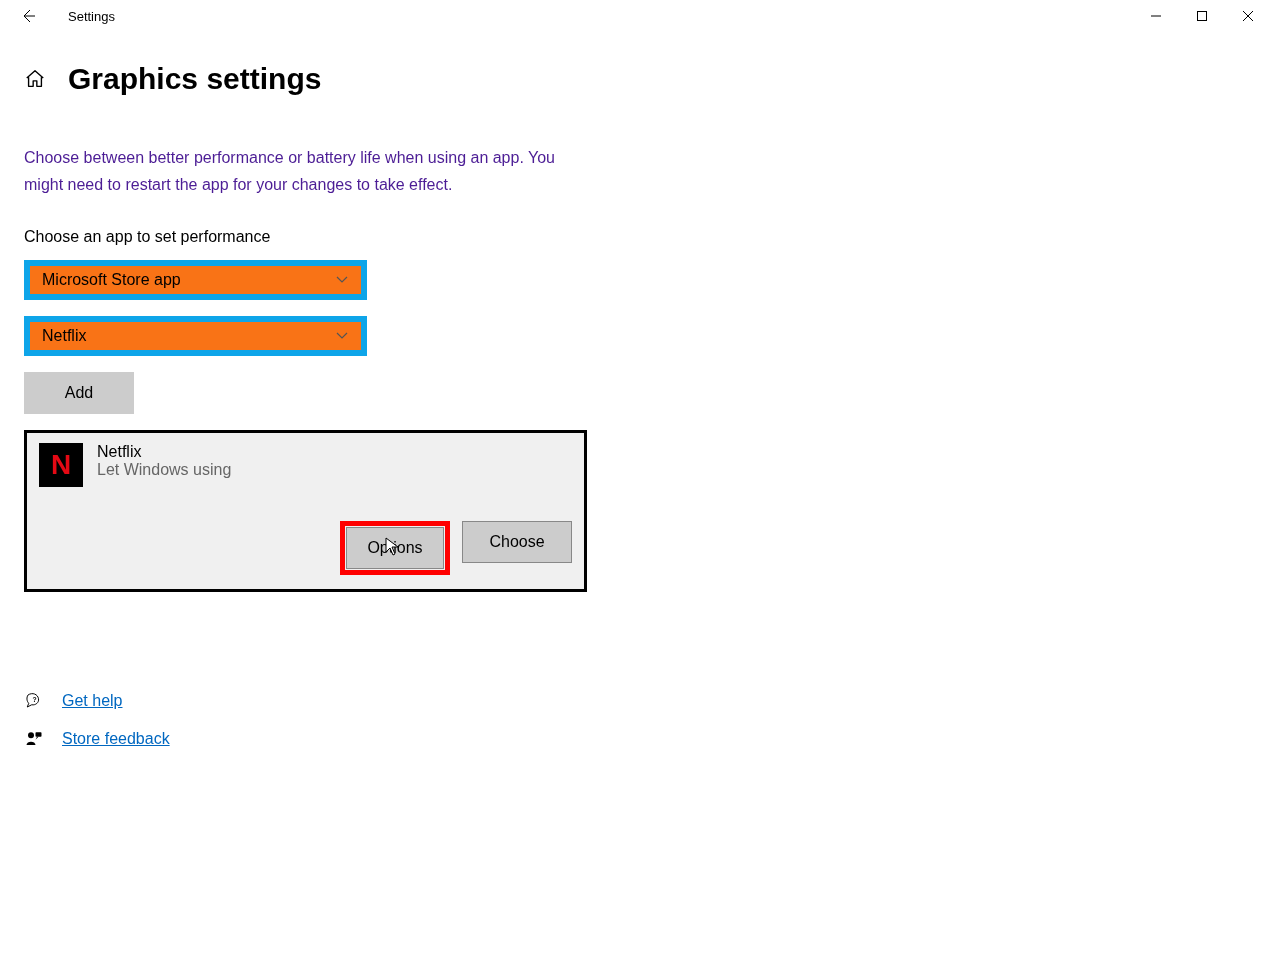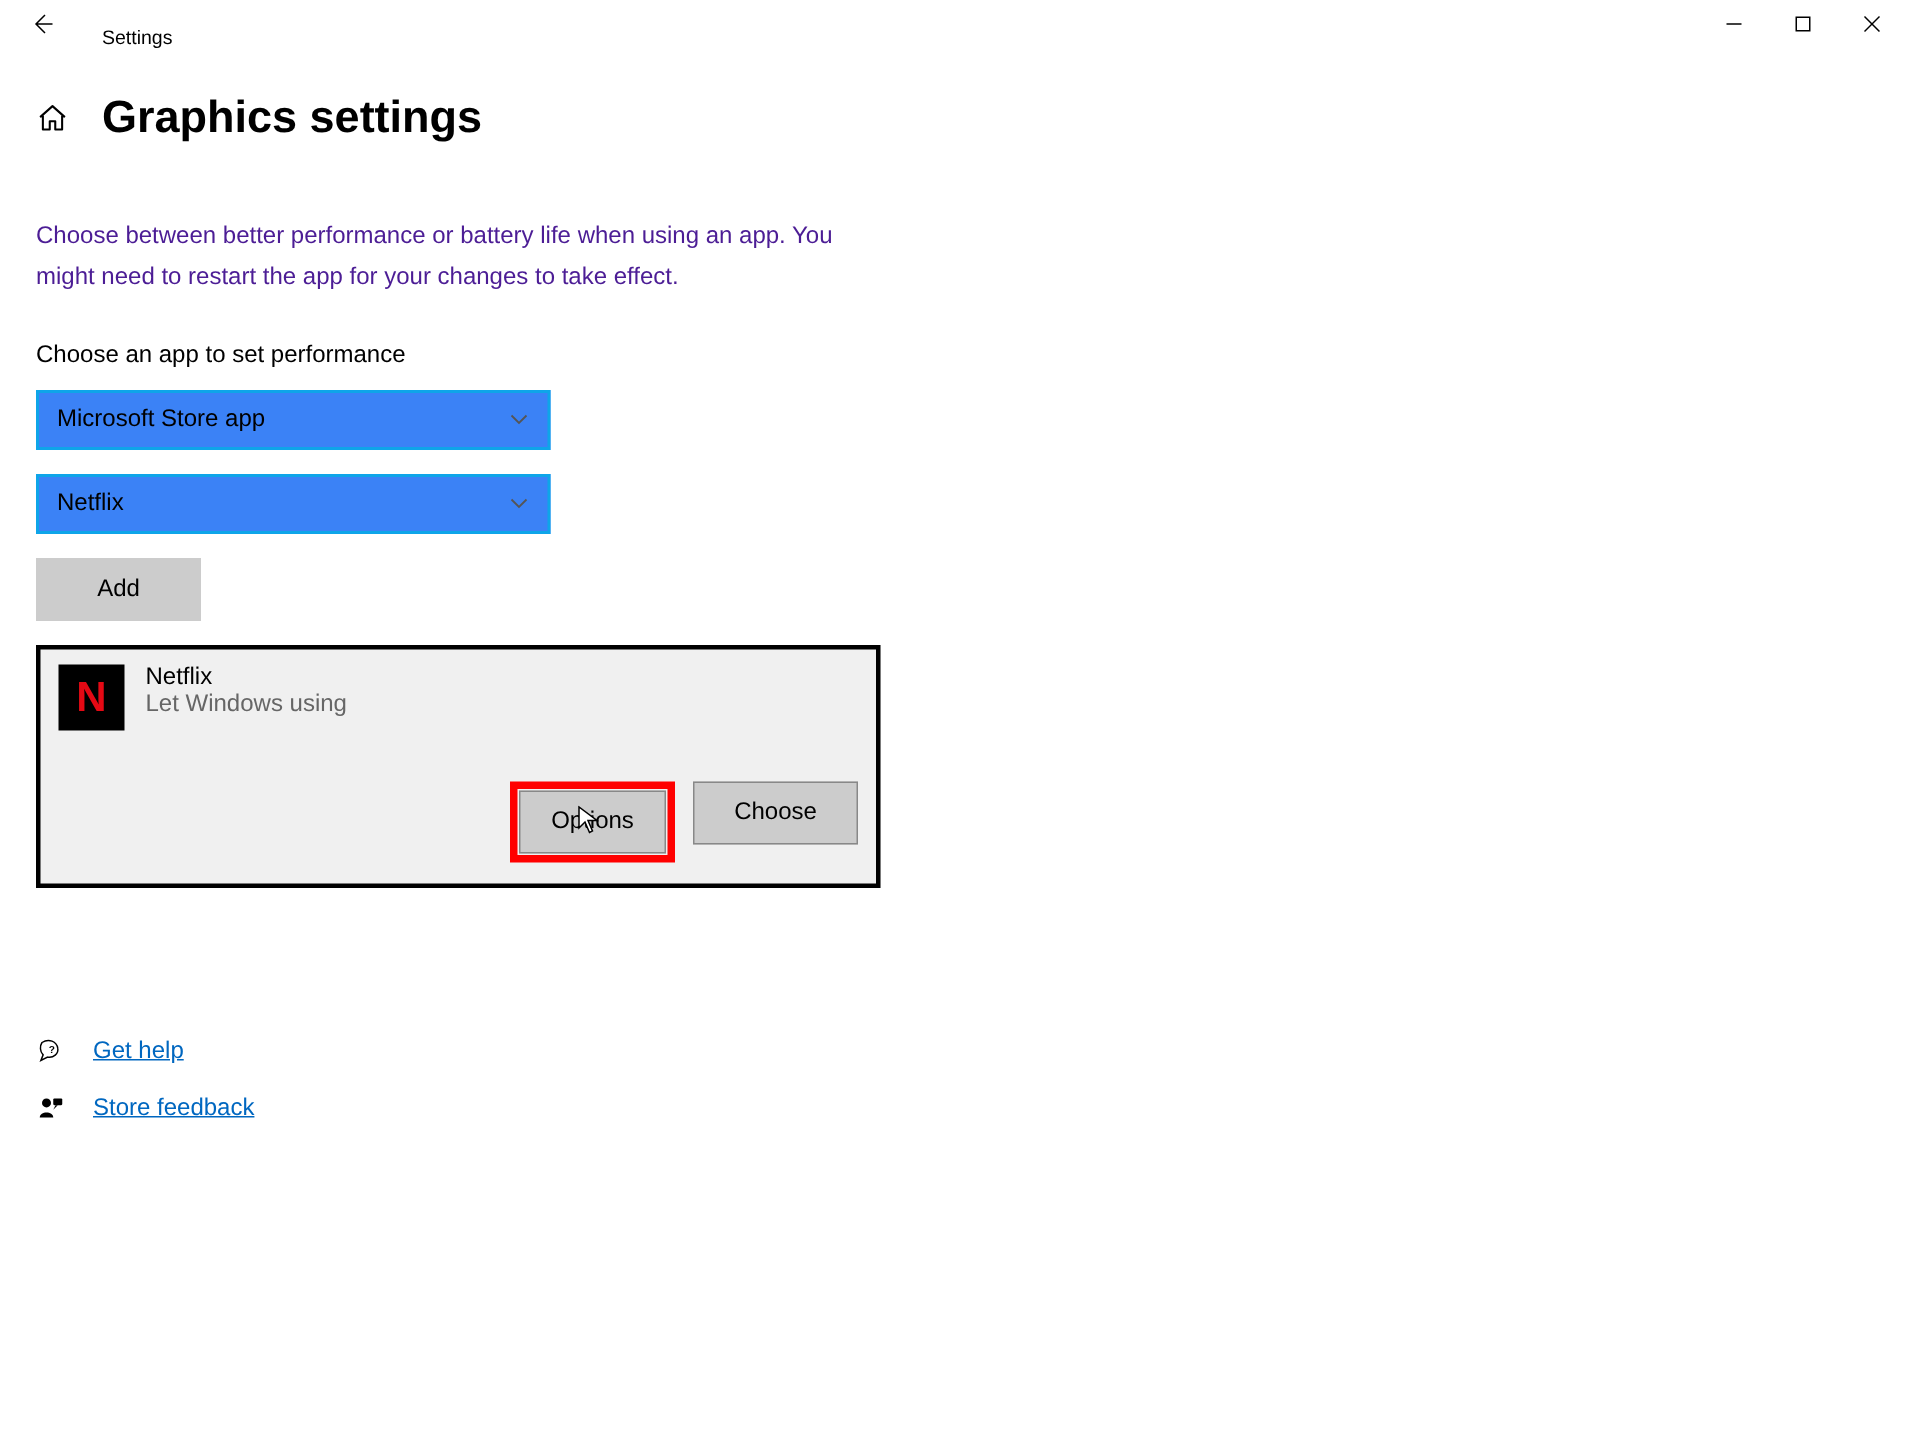--- a/index.html
+++ b/index.html
@@ -10,21 +10,21 @@
   }
   body {
     background: #ffffff;
     width: 1271px;
     height: 969px;
     overflow: hidden;
     color: #000;
   }
   .titlebar {
     display: flex;
-    align-items: flex-end;
+    align-items: center;
     height: 32px;
     padding-left: 8px;
     position: relative;
   }
   .titlebar .back-btn {
     width: 40px;
     height: 32px;
     display: flex;
     align-items: center;
     justify-content: center;
@@ -82,22 +82,22 @@
     color: #4c1d95;
   }
   .field-label {
     font-size: 16px;
     margin-bottom: 14px;
     color: #000;
   }
   .combo {
     width: 343px;
     height: 40px;
-    border: 2px solid #0ea5e9;
-    background: #3b82f6;
+    border: 6px solid #0ea5e9;
+    background: #f97316;
     display: flex;
     align-items: center;
     justify-content: space-between;
     padding: 0 12px;
     font-size: 16px;
     margin-bottom: 16px;
     cursor: pointer;
   }
   .combo .chev {
     width: 14px;

